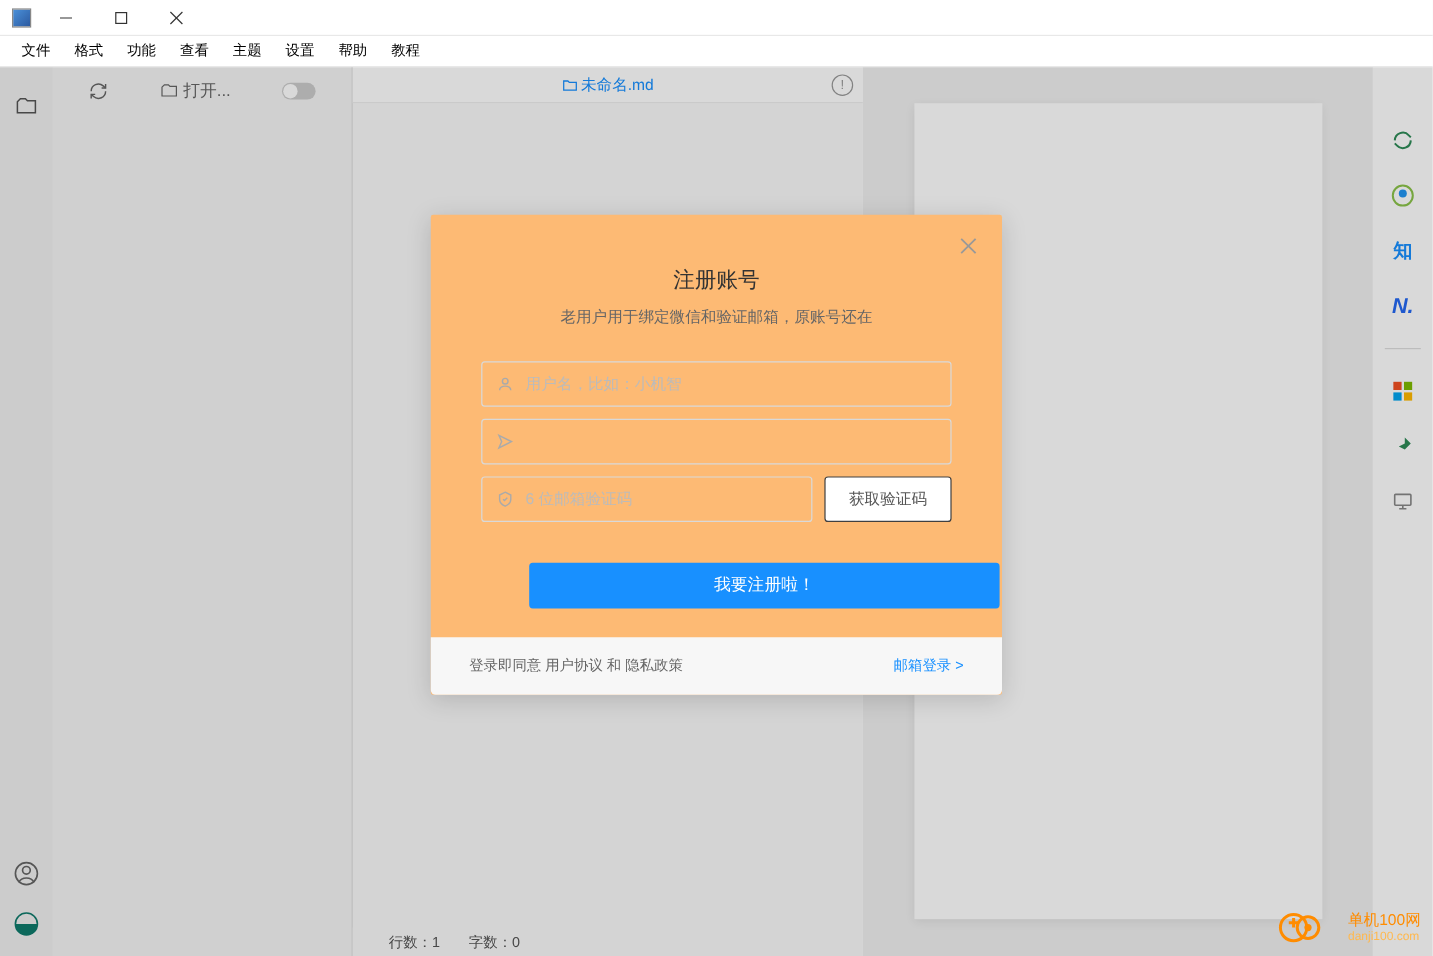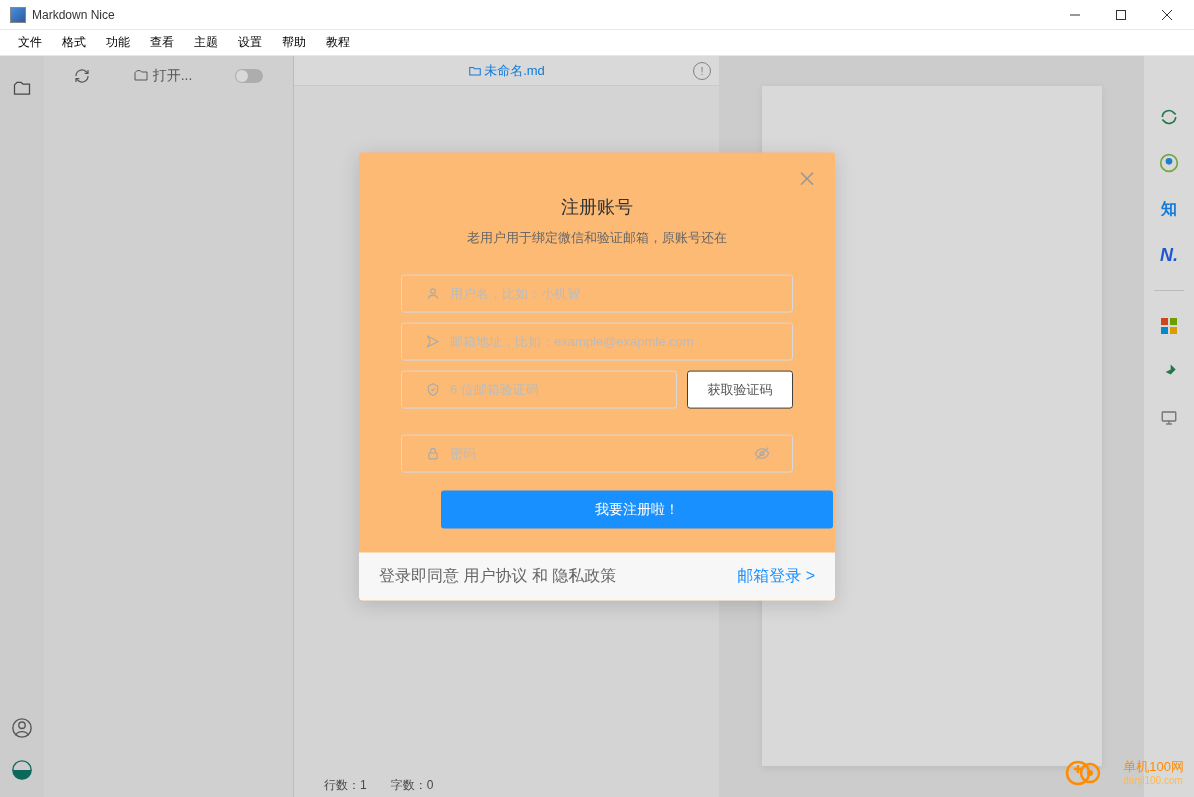--- a/index.html
+++ b/index.html
@@ -50,48 +50,47 @@
 .rightrail { width: 50px; background: #fff; display: flex; flex-direction: column; align-items: center; padding-top: 50px; gap: 24px; }
 .rightrail .ricon { width: 22px; height: 22px; cursor: pointer; display: flex; align-items: center; justify-content: center; }
 
 
 .modal { position: absolute; top: 50%; left: 50%; transform: translate(-50%, -55%); width: 476px; background: #fdba74; border-radius: 2px; box-shadow: 0 4px 20px rgba(0,0,0,0.15); z-index: 10; }
 .modal .close { position: absolute; top: 16px; right: 18px; width: 20px; height: 20px; cursor: pointer; color: #999; font-size: 18px; display: flex; align-items: center; justify-content: center; }
 .modal .mheader { text-align: center; padding: 42px 24px 18px; }
 .modal .mtitle { font-size: 18px; color: #333; margin-bottom: 10px; }
 .modal .msubtitle { font-size: 13px; color: #666; }
 .modal .mbody { padding: 10px 42px 24px; }
-.modal .field { display: flex; align-items: center; border: 1px solid #d9d9d9; border-radius: 3px; height: 38px; margin-bottom: 10px; padding: 0 22px; }
+.modal .field { display: flex; align-items: center; border: 1px solid #d9d9d9; border-radius: 3px; height: 38px; margin-bottom: 10px; padding: 0 10px; }
 .modal .field .ficon { width: 18px; color: #aaa; display: flex; align-items: center; justify-content: center; }
 .modal .field input { flex: 1; border: none; outline: none; font-size: 13px; padding: 0 8px; color: #333; background: transparent; }
 .modal .field input::placeholder { color: #bbb; }
 .modal .row { display: flex; gap: 10px; margin-bottom: 10px; }
 .modal .row .field { flex: 1; margin-bottom: 16px; }
 .modal .getcode { width: 106px; height: 38px; border: 1px solid #404040; border-radius: 3px; background: #fff; font-size: 13px; color: #555; cursor: pointer; }
 .modal .submit { width: 100%; height: 38px; background: #1890ff; color: #fff; border: none; border-radius: 3px; font-size: 14px; cursor: pointer; margin-top: 8px; margin-left: 40px; }
-.modal .mfooter { height: 48px; background: #f7f7f7; display: flex; align-items: center; justify-content: space-between; padding: 0 20px; font-size: 16px; border-radius: 0 0 4px 4px; }
+.modal .mfooter { height: 48px; background: #f7f7f7; display: flex; align-items: center; justify-content: space-between; padding: 0 32px; font-size: 12px; border-radius: 0 0 4px 4px; }
 .modal .mfooter .agree { color: #666; }
 .modal .mfooter .agree a { color: #666; text-decoration: none; }
 .modal .mfooter .login { color: #1890ff; cursor: pointer; }
 .eye { color: #aaa; cursor: pointer; }
 
 
 .watermark { position: absolute; bottom: 6px; right: 10px; display: flex; align-items: center; gap: 22px; z-index: 20; }
 .watermark .wicon { width: 36px; height: 36px; position: relative; }
 .watermark .wtext { font-size: 13px; color: #ff8c00; line-height: 1.1; }
 .watermark .wurl { font-size: 10px; color: #ffb84d; }
 
 svg { display: block; }
 </style>
 </head>
 <body>
 
 <div class="titlebar">
   <div class="appicon"></div>
-  <div class="title">Markdown Nice</div>
   <div class="winbtns">
     <div class="winbtn">
       <svg width="12" height="12" viewBox="0 0 12 12">
           <line x1="1" y1="6" x2="11" y2="6" stroke="#333" stroke-width="1"></line>
         </svg>
     </div>
     <div class="winbtn">
       <svg width="12" height="12" viewBox="0 0 12 12">
           <rect x="1.5" y="1.5" width="9" height="9" fill="none" stroke="#333" stroke-width="1"></rect>
         </svg>
@@ -241,50 +240,33 @@
           </svg>
       </span>
       <input type="text" placeholder="用户名，比如：小机智" style="">
     </div>
     <div class="field">
       <span class="ficon">
         <svg width="14" height="14" viewBox="0 0 24 24" fill="none" stroke="#aaa" stroke-width="2">
             <path d="M3 3l18 9-18 9 4-9-4-9z"></path>
           </svg>
       </span>
-      <input type="text" placeholder="邮箱地址，比如：example@exapmle.com" style="">
     </div>
     <div class="row">
       <div class="field">
         <span class="ficon">
           <svg width="14" height="14" viewBox="0 0 24 24" fill="none" stroke="#aaa" stroke-width="2">
               <path d="M12 2l8 4v6c0 5-3.5 8-8 10-4.5-2-8-5-8-10V6l8-4z"></path>
               <path d="M9 12l2 2 4-4"></path>
             </svg>
         </span>
         <input type="text" placeholder="6 位邮箱验证码" style="">
       </div>
       <button class="getcode">获取验证码</button>
     </div>
-    <div class="field">
-      <span class="ficon">
-        <svg width="14" height="14" viewBox="0 0 24 24" fill="none" stroke="#aaa" stroke-width="2">
-            <rect x="5" y="11" width="14" height="10" rx="1"></rect>
-            <path d="M8 11V7a4 4 0 0 1 8 0v4"></path>
-          </svg>
-      </span>
-      <input type="password" placeholder="密码" style="">
-      <span class="eye">
-        <svg width="16" height="16" viewBox="0 0 24 24" fill="none" stroke="#aaa" stroke-width="1.8">
-            <path d="M2 12s3.5-7 10-7 10 7 10 7-3.5 7-10 7-10-7-10-7z"></path>
-            <circle cx="12" cy="12" r="3"></circle>
-            <line x1="3" y1="21" x2="21" y2="3"></line>
-          </svg>
-      </span>
-    </div>
     <button class="submit">我要注册啦！</button>
   </div>
   <div class="mfooter">
     <div class="agree">
       <span>登录即同意 </span><a>用户协议</a><span> 和 </span><a>隐私政策</a>
     </div>
     <div class="login">邮箱登录 &gt;</div>
   </div>
 </div>
 

